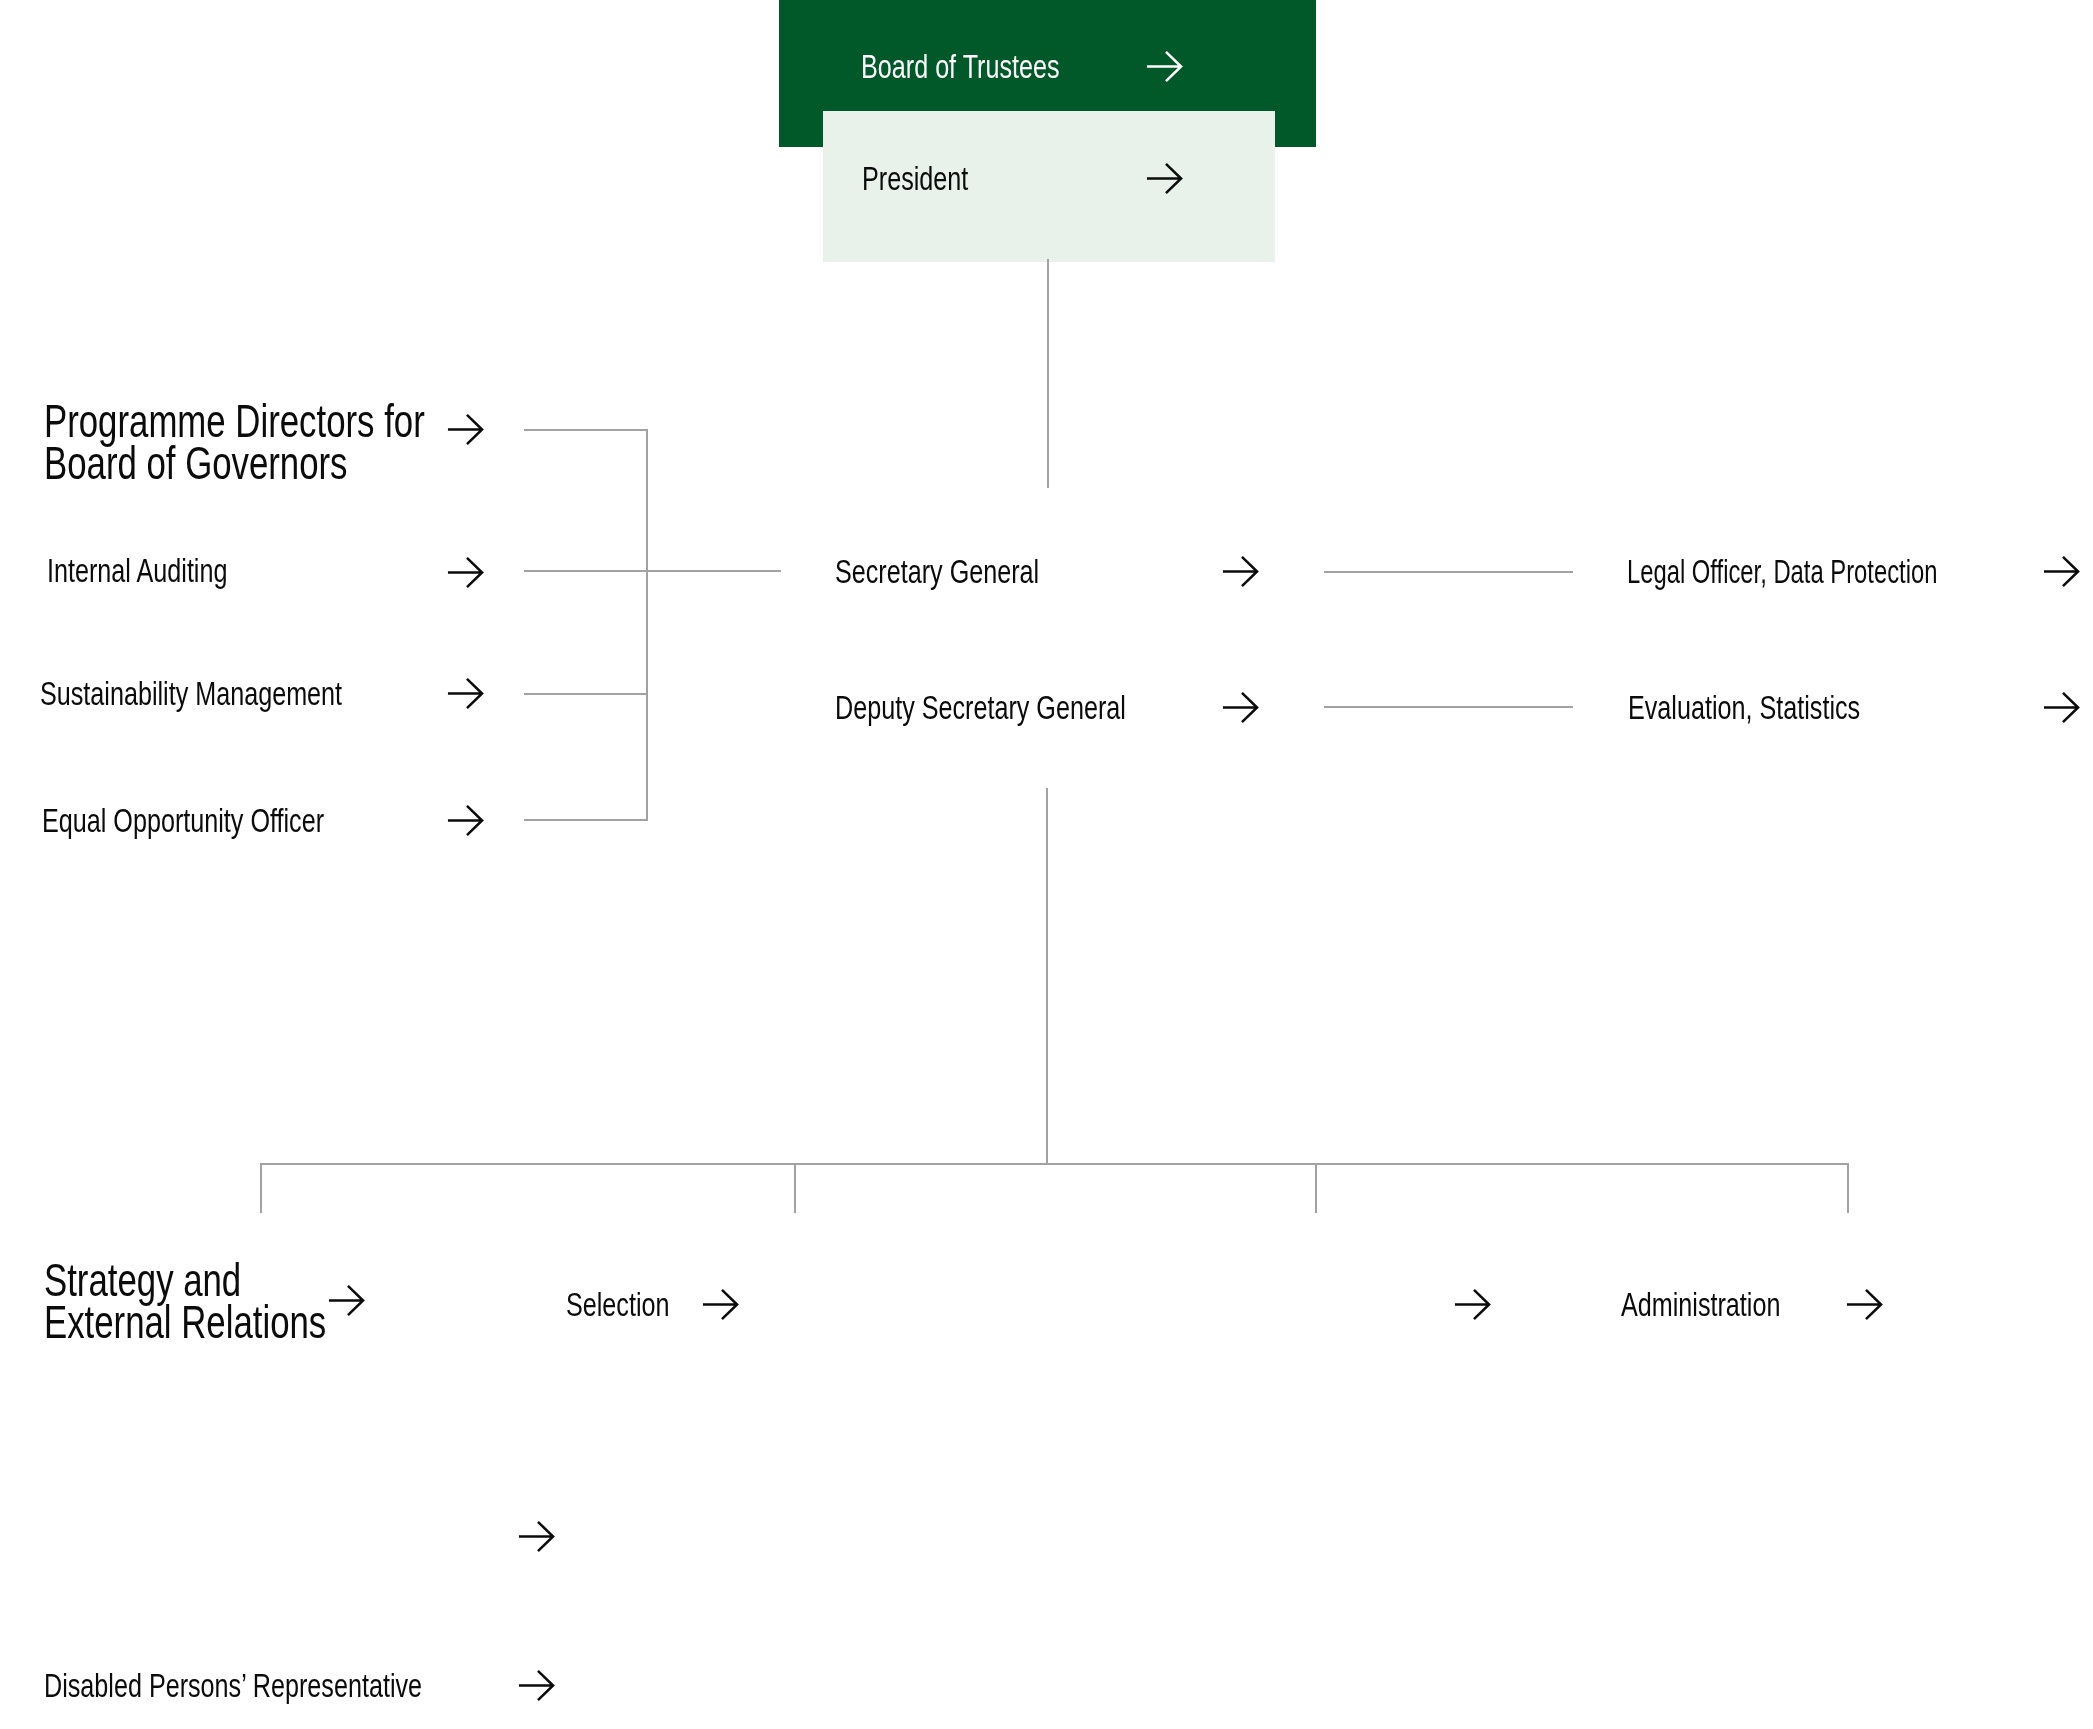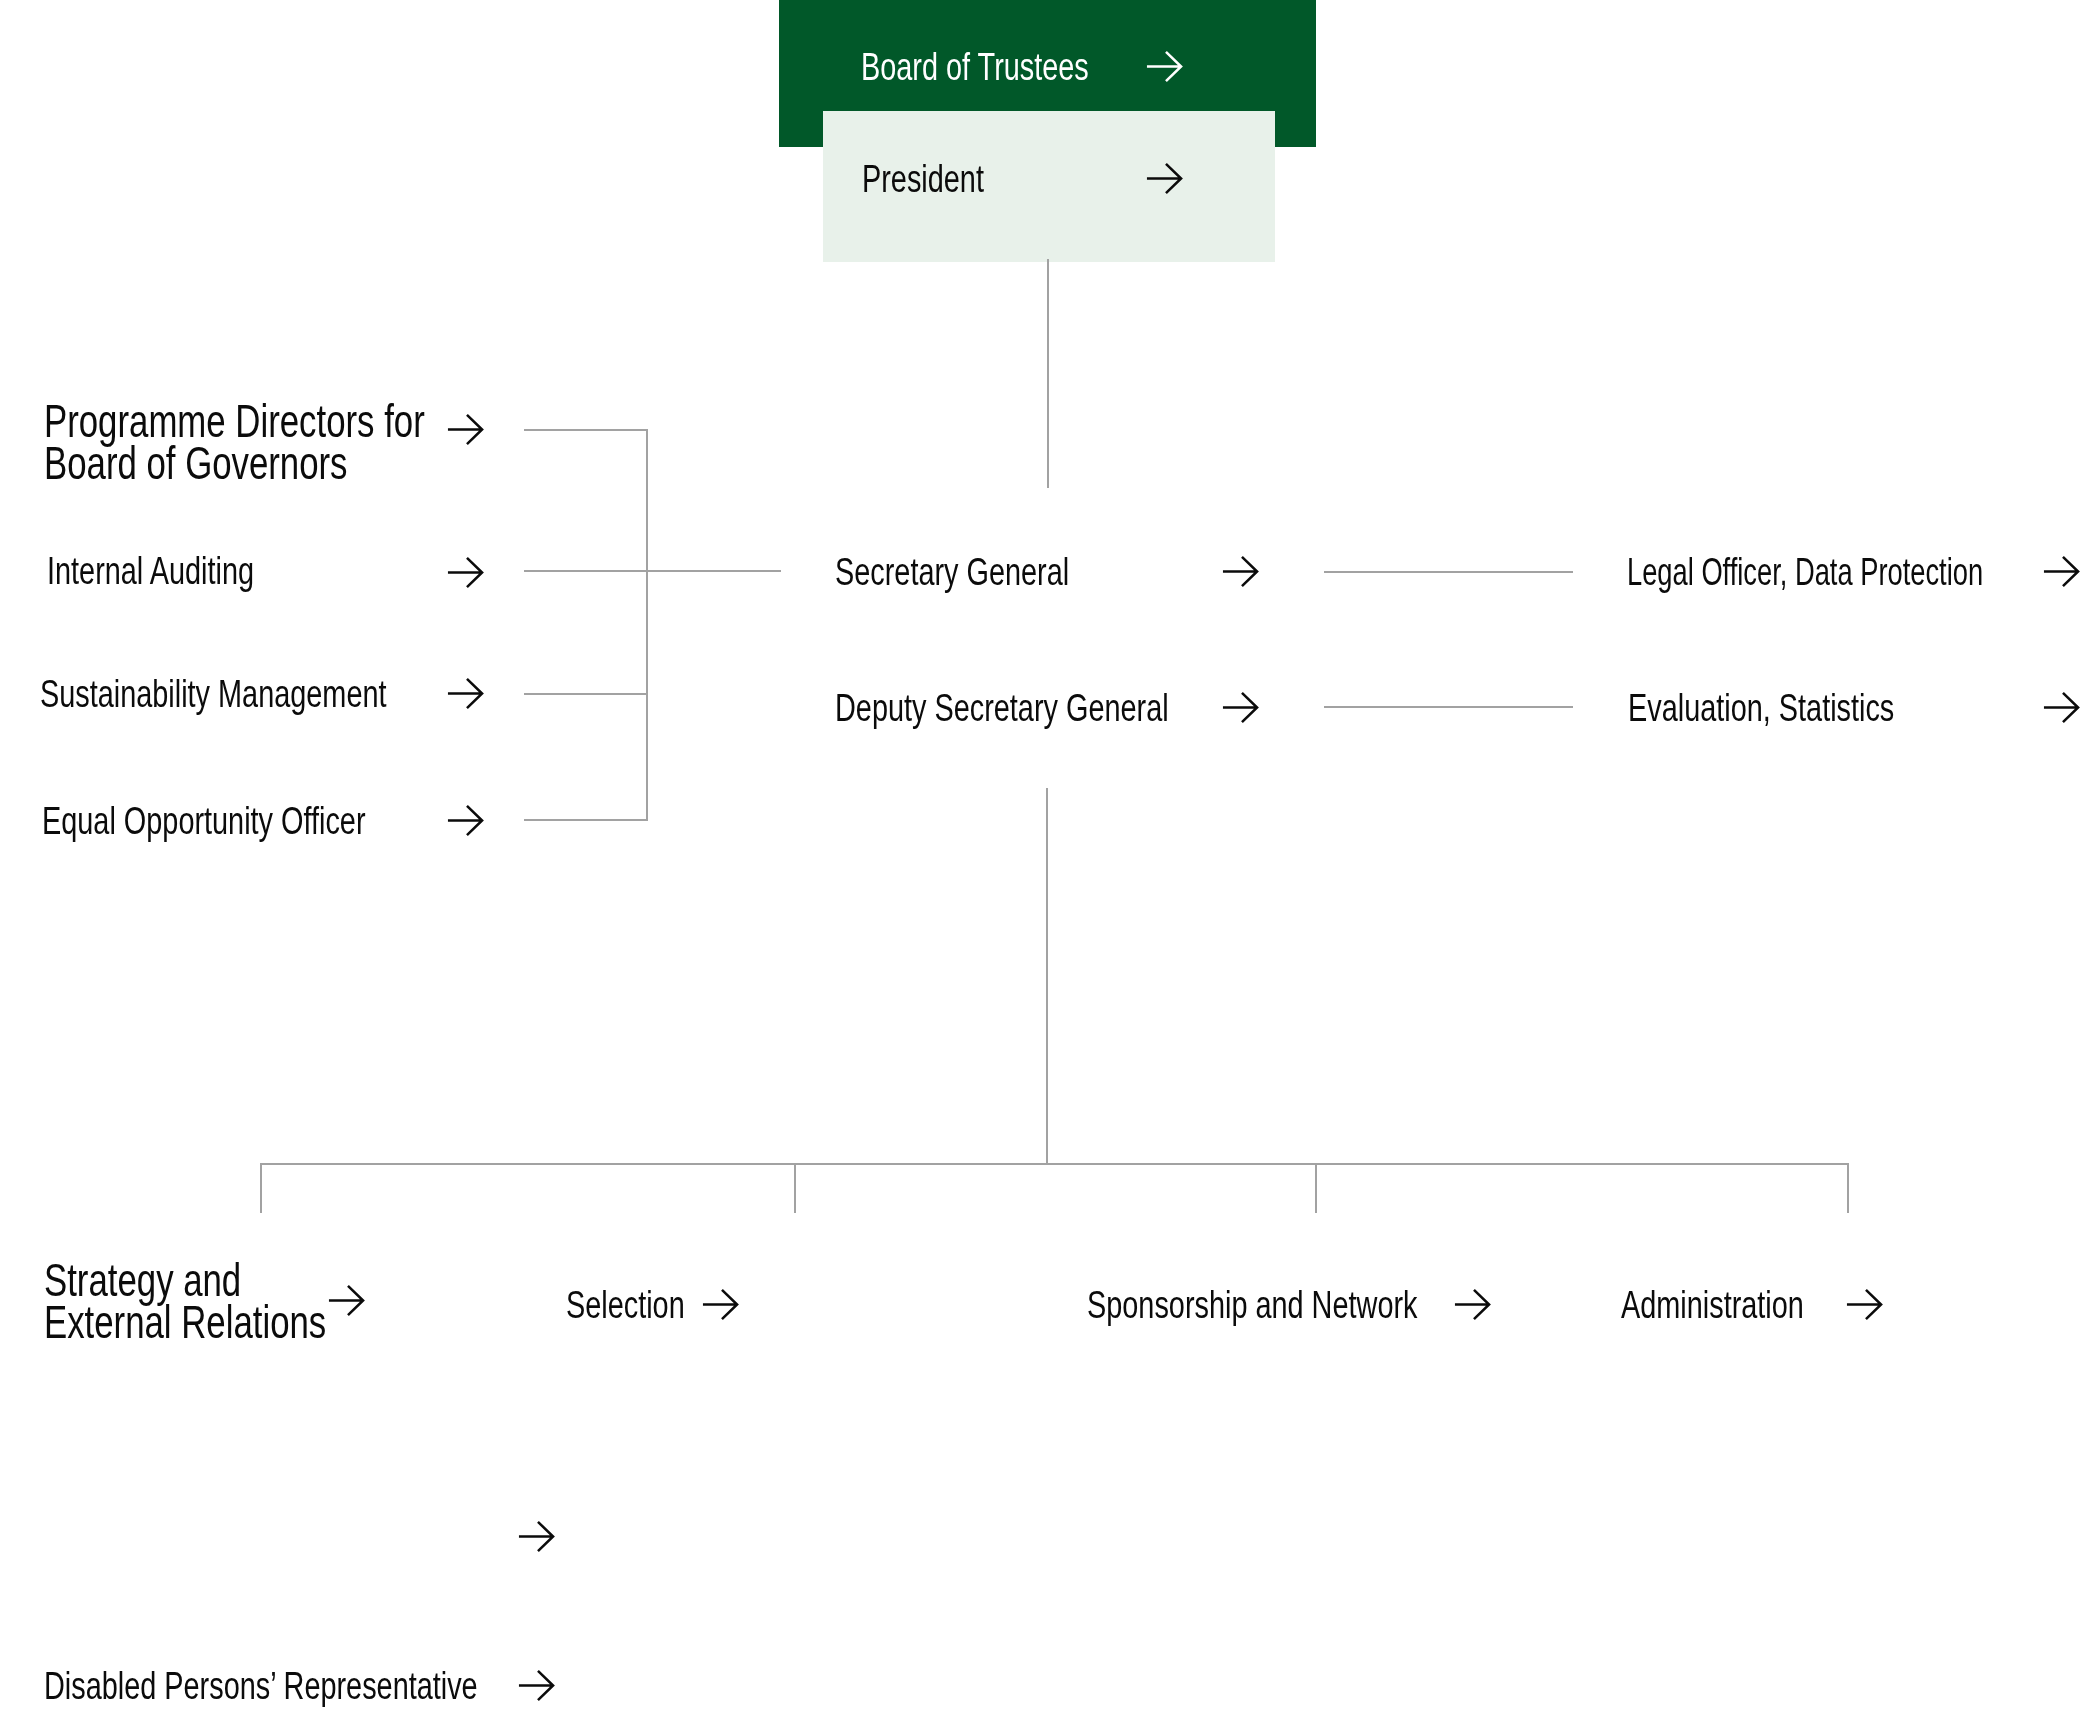--- a/index.html
+++ b/index.html
@@ -5,21 +5,21 @@
   html,body{margin:0;padding:0;background:#fff;}
   .stage{
     position:relative;width:2093px;height:1729px;overflow:hidden;
     background:var(--background,#ffffff);
     font-family:"Liberation Sans","DejaVu Sans",sans-serif;
     color:var(--text-black,#0b0b0b);
   }
   .box{position:absolute;}
   .box.dark{background:var(--brand-green,#015829);}
   .box.light{background:var(--light-green,#e8f1ea);}
-  .lbl{position:absolute;white-space:nowrap;font-size:39px;line-height:45px;font-weight:500;}
+  .lbl{position:absolute;white-space:nowrap;font-size:34px;line-height:45px;font-weight:500;}
   .lbl2{position:absolute;white-space:nowrap;font-size:47px;line-height:42px;font-weight:400;}
   .cond{display:inline-block;transform:scaleX(0.74);transform-origin:0 50%;}
   .lbl2 .cond{transform-origin:0 0;}
   .cond.xs{transform:scaleX(0.70);}
   .white{color:#ffffff;}
   .line{display:block;}
   .arw{position:absolute;width:39px;height:39px;}
   .arw path{stroke:var(--text-black,#0b0b0b);stroke-width:2.6;fill:none;}
   .arw.white path{stroke:#ffffff;}
   .ln{position:absolute;background:var(--connector-gray,#a2a2a2);}
@@ -105,21 +105,20 @@
   </div>
   <svg class="arw" style="left:327px;top:1281px;" viewBox="0 0 40 40">
       <path d="M2 20 L36 20 M21.5 5 L37 20 L21.5 35"></path>
     </svg>
 
   <span class="lbl" style="left:566px;top:1282px;text-decoration:underline;"><span class="cond">Selection</span></span>
   <svg class="arw" style="left:701px;top:1285px;" viewBox="0 0 40 40">
       <path d="M2 20 L36 20 M21.5 5 L37 20 L21.5 35"></path>
     </svg>
 
-  <span class="lbl" style="left:1087px;top:1282px;"><span class="cond">Sponsorship and Network</span></span>
   <svg class="arw" style="left:1453px;top:1285px;" viewBox="0 0 40 40">
       <path d="M2 20 L36 20 M21.5 5 L37 20 L21.5 35"></path>
     </svg>
 
   <span class="lbl" style="left:1621px;top:1282px;"><span class="cond">Administration</span></span>
   <svg class="arw" style="left:1845px;top:1285px;" viewBox="0 0 40 40">
       <path d="M2 20 L36 20 M21.5 5 L37 20 L21.5 35"></path>
     </svg>
 
   <svg class="arw" style="left:517px;top:1517px;" viewBox="0 0 40 40">

